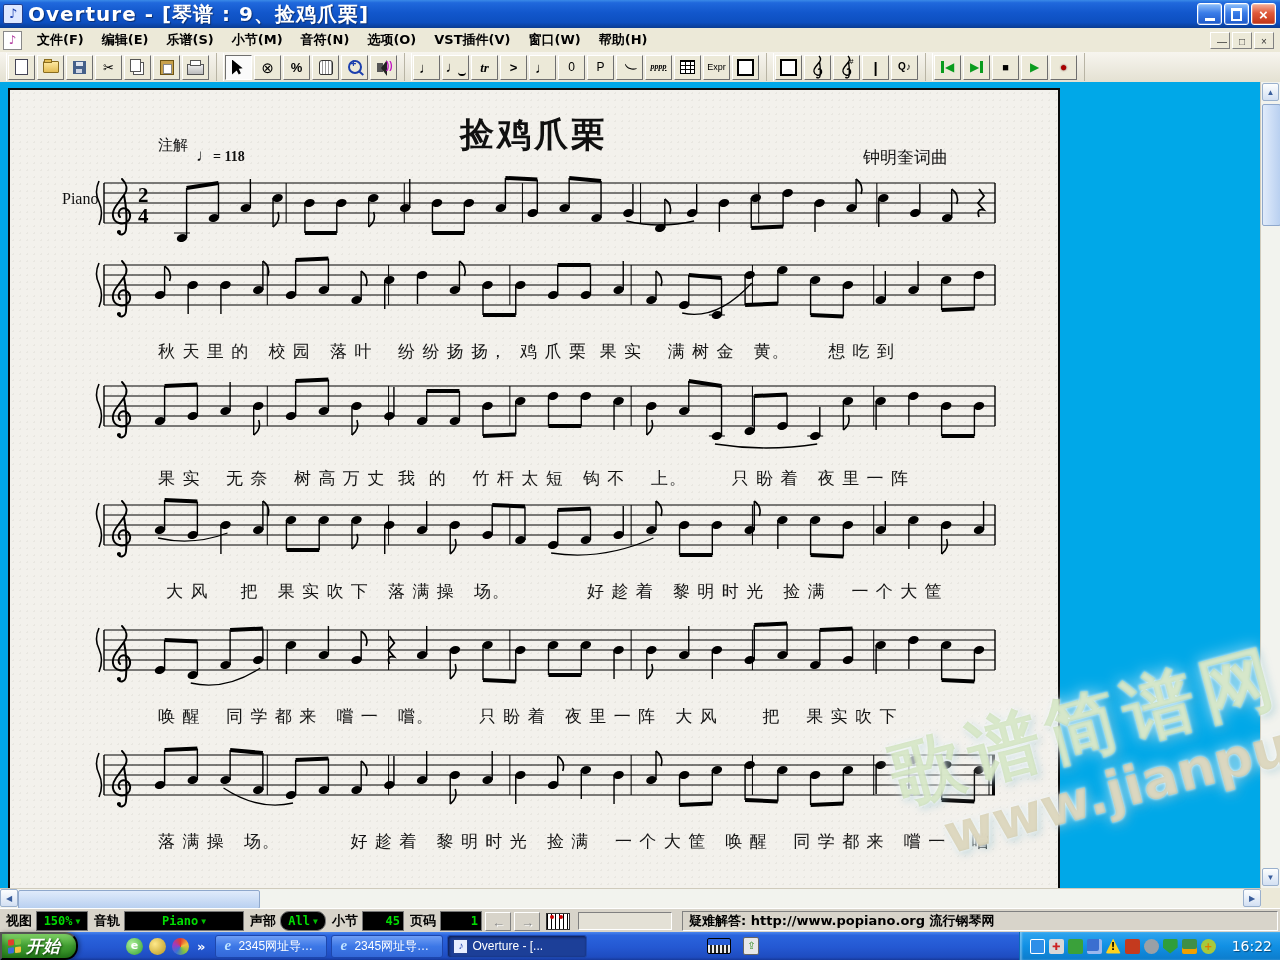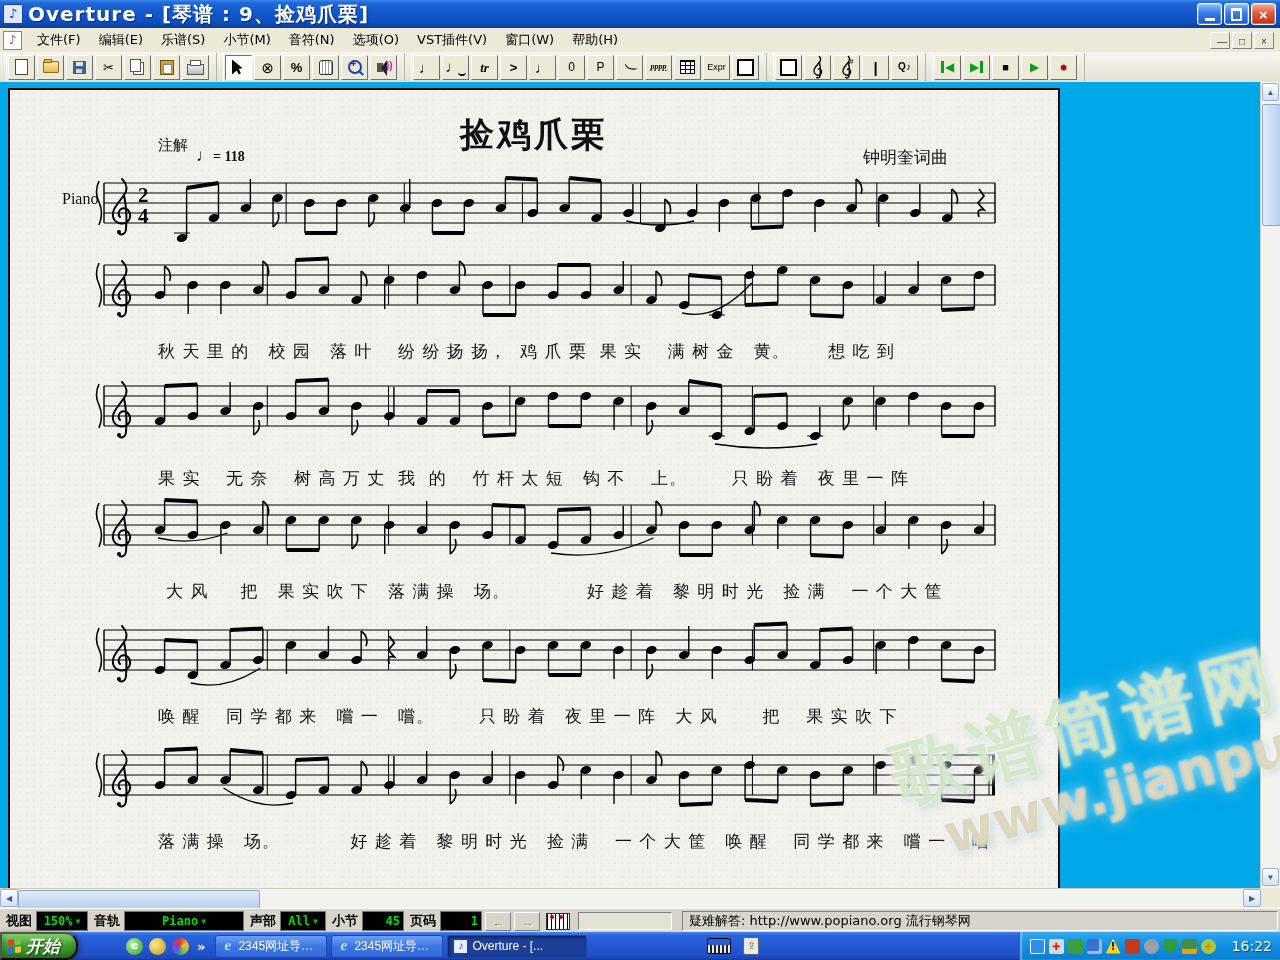--- a/index.html
+++ b/index.html
@@ -19,21 +19,21 @@
     font-weight:bold;font-size:13px;box-shadow:inset 0 0 0 1px rgba(255,255,255,.25);}
   .wbtn.close{background:linear-gradient(180deg,#f6b19a,#e0593a 45%,#c03416);font-size:15px;}
   .wbtn .minbar{display:block;width:10px;height:3px;background:#fff;margin-top:10px;}
   .wbtn .rest{display:block;width:9px;height:8px;border:2px solid #fff;border-top-width:3px;}
 
   
   .menubar{position:absolute;left:0;top:28px;width:1280px;height:24px;background:#ece9d8;border-bottom:1px solid #cfcabb;
     display:flex;align-items:center;font-size:13px;color:#000;}
   .menu-ico{width:17px;height:17px;margin:0 6px 0 3px;background:#fff;border:1px solid #888;color:#b03a9e;
     font-size:12px;text-align:center;line-height:16px;}
-  .menu-item{padding:12px 9px;cursor:default;}
+  .menu-item{padding:12px 9px;cursor:default;font-weight:bold;}
   .mdibtns{margin-left:auto;display:flex;padding-right:6px;}
   .mdib{width:20px;height:17px;margin-left:2px;background:#ece9d8;border:1px solid #fff;border-right-color:#808080;border-bottom-color:#808080;
     font-size:10px;line-height:15px;text-align:center;color:#333;}
 
   
   .toolbar{position:absolute;left:0;top:52px;width:1280px;height:30px;
     background:linear-gradient(180deg,#f7f5ef,#e4e1d2);border-bottom:1px solid #b8b4a4;display:flex;align-items:center;}
   .tgroup{display:flex;align-items:center;margin-left:6px;padding-right:6px;border-right:1px solid #b8b4a4;
     border-left:1px solid #fff;height:28px;}
   .tbtn{width:27px;height:25px;margin:0 1px;background:#ece9d8;border:1px solid #fff;border-right-color:#6f6f6f;border-bottom-color:#6f6f6f;
@@ -116,28 +116,28 @@
   .hspace{flex:1;}
   .corner{position:absolute;right:0;top:806px;width:19px;height:20px;background:#ece9d8;z-index:10;}
 
   
   .statusbar{position:absolute;left:0;top:908px;width:1280px;height:24px;background:#d8d4ca;border-top:1px solid #fff;
     display:flex;align-items:center;font-size:13px;font-weight:bold;color:#000;z-index:20;}
   .sb-label{margin:0 4px 0 6px;}
   .lcd{background:#000;color:#00dd00;font-family:"DejaVu Sans Mono",monospace;font-size:12px;font-weight:bold;
     height:18px;display:flex;align-items:center;justify-content:center;padding:0 3px;border:1px solid #777;}
   .lcd .dd{color:#00c000;font-size:8px;margin-left:3px;}
-  .lcd.w44{width:44px;} .lcd.w110{width:112px;} .lcd.w40{width:38px;} .lcd.w34{width:34px;justify-content:flex-end;}
+  .lcd.w44{width:44px;} .lcd.w110{width:112px;} .lcd.w40{width:38px;border-radius:9px;} .lcd.w34{width:34px;justify-content:flex-end;}
   .sb-arrow{width:26px;height:19px;margin-left:3px;background:#d8d4ca;border:1px solid #fff;border-right-color:#808080;border-bottom-color:#808080;
     color:#8a8a8a;font-weight:bold;font-size:13px;text-align:center;line-height:17px;text-shadow:1px 1px 0 #fff;}
   .sb-piano{width:22px;height:15px;margin-left:6px;background:repeating-linear-gradient(90deg,#000 0 1px,#fff 1px 4px);border:1px solid #333;position:relative;}
   .sb-piano::before{content:"";position:absolute;left:3px;top:1px;width:4px;height:4px;border-radius:50%;background:#c00;box-shadow:9px 0 0 #c00;}
   .sb-blank{width:92px;height:16px;margin-left:8px;background:#e4e1d6;border:1px solid #808080;border-right-color:#fff;border-bottom-color:#fff;}
   .sb-help{flex:1;height:18px;margin:0 2px 0 10px;border:1px solid #808080;border-right-color:#fff;border-bottom-color:#fff;
-    font-weight:normal;font-size:13px;display:flex;align-items:center;padding-left:6px;background:#d8d4ca;}
+    font-weight:bold;font-size:13px;display:flex;align-items:center;padding-left:6px;background:#d8d4ca;}
 
   
   .taskbar{position:absolute;left:0;top:932px;width:1280px;height:28px;z-index:60;
     background:linear-gradient(180deg,#4a86ee 0%,#2a64dd 12%,#2458d2 55%,#1e4cc0 90%,#16399b 100%);display:flex;align-items:center;}
   .startbtn{height:28px;width:78px;border-radius:0 13px 13px 0;display:flex;align-items:center;gap:4px;padding-left:6px;box-sizing:border-box;
     background:linear-gradient(180deg,#82d468,#3f9c30 50%,#2f8a22);box-shadow:inset 0 -3px 6px rgba(0,60,0,.4),2px 0 4px rgba(0,0,0,.35);
     color:#fff;font-style:italic;font-weight:bold;font-size:17px;text-shadow:1px 1px 2px #14400d;}
   .flag{width:14px;height:14px;display:grid;grid-template-columns:6px 6px;grid-gap:1px;transform:skewY(-6deg);}
   .flag i{display:block;height:6px;border-radius:1px;}
   .flag i:nth-child(1){background:#e23d2c;} .flag i:nth-child(2){background:#7ec242;}

